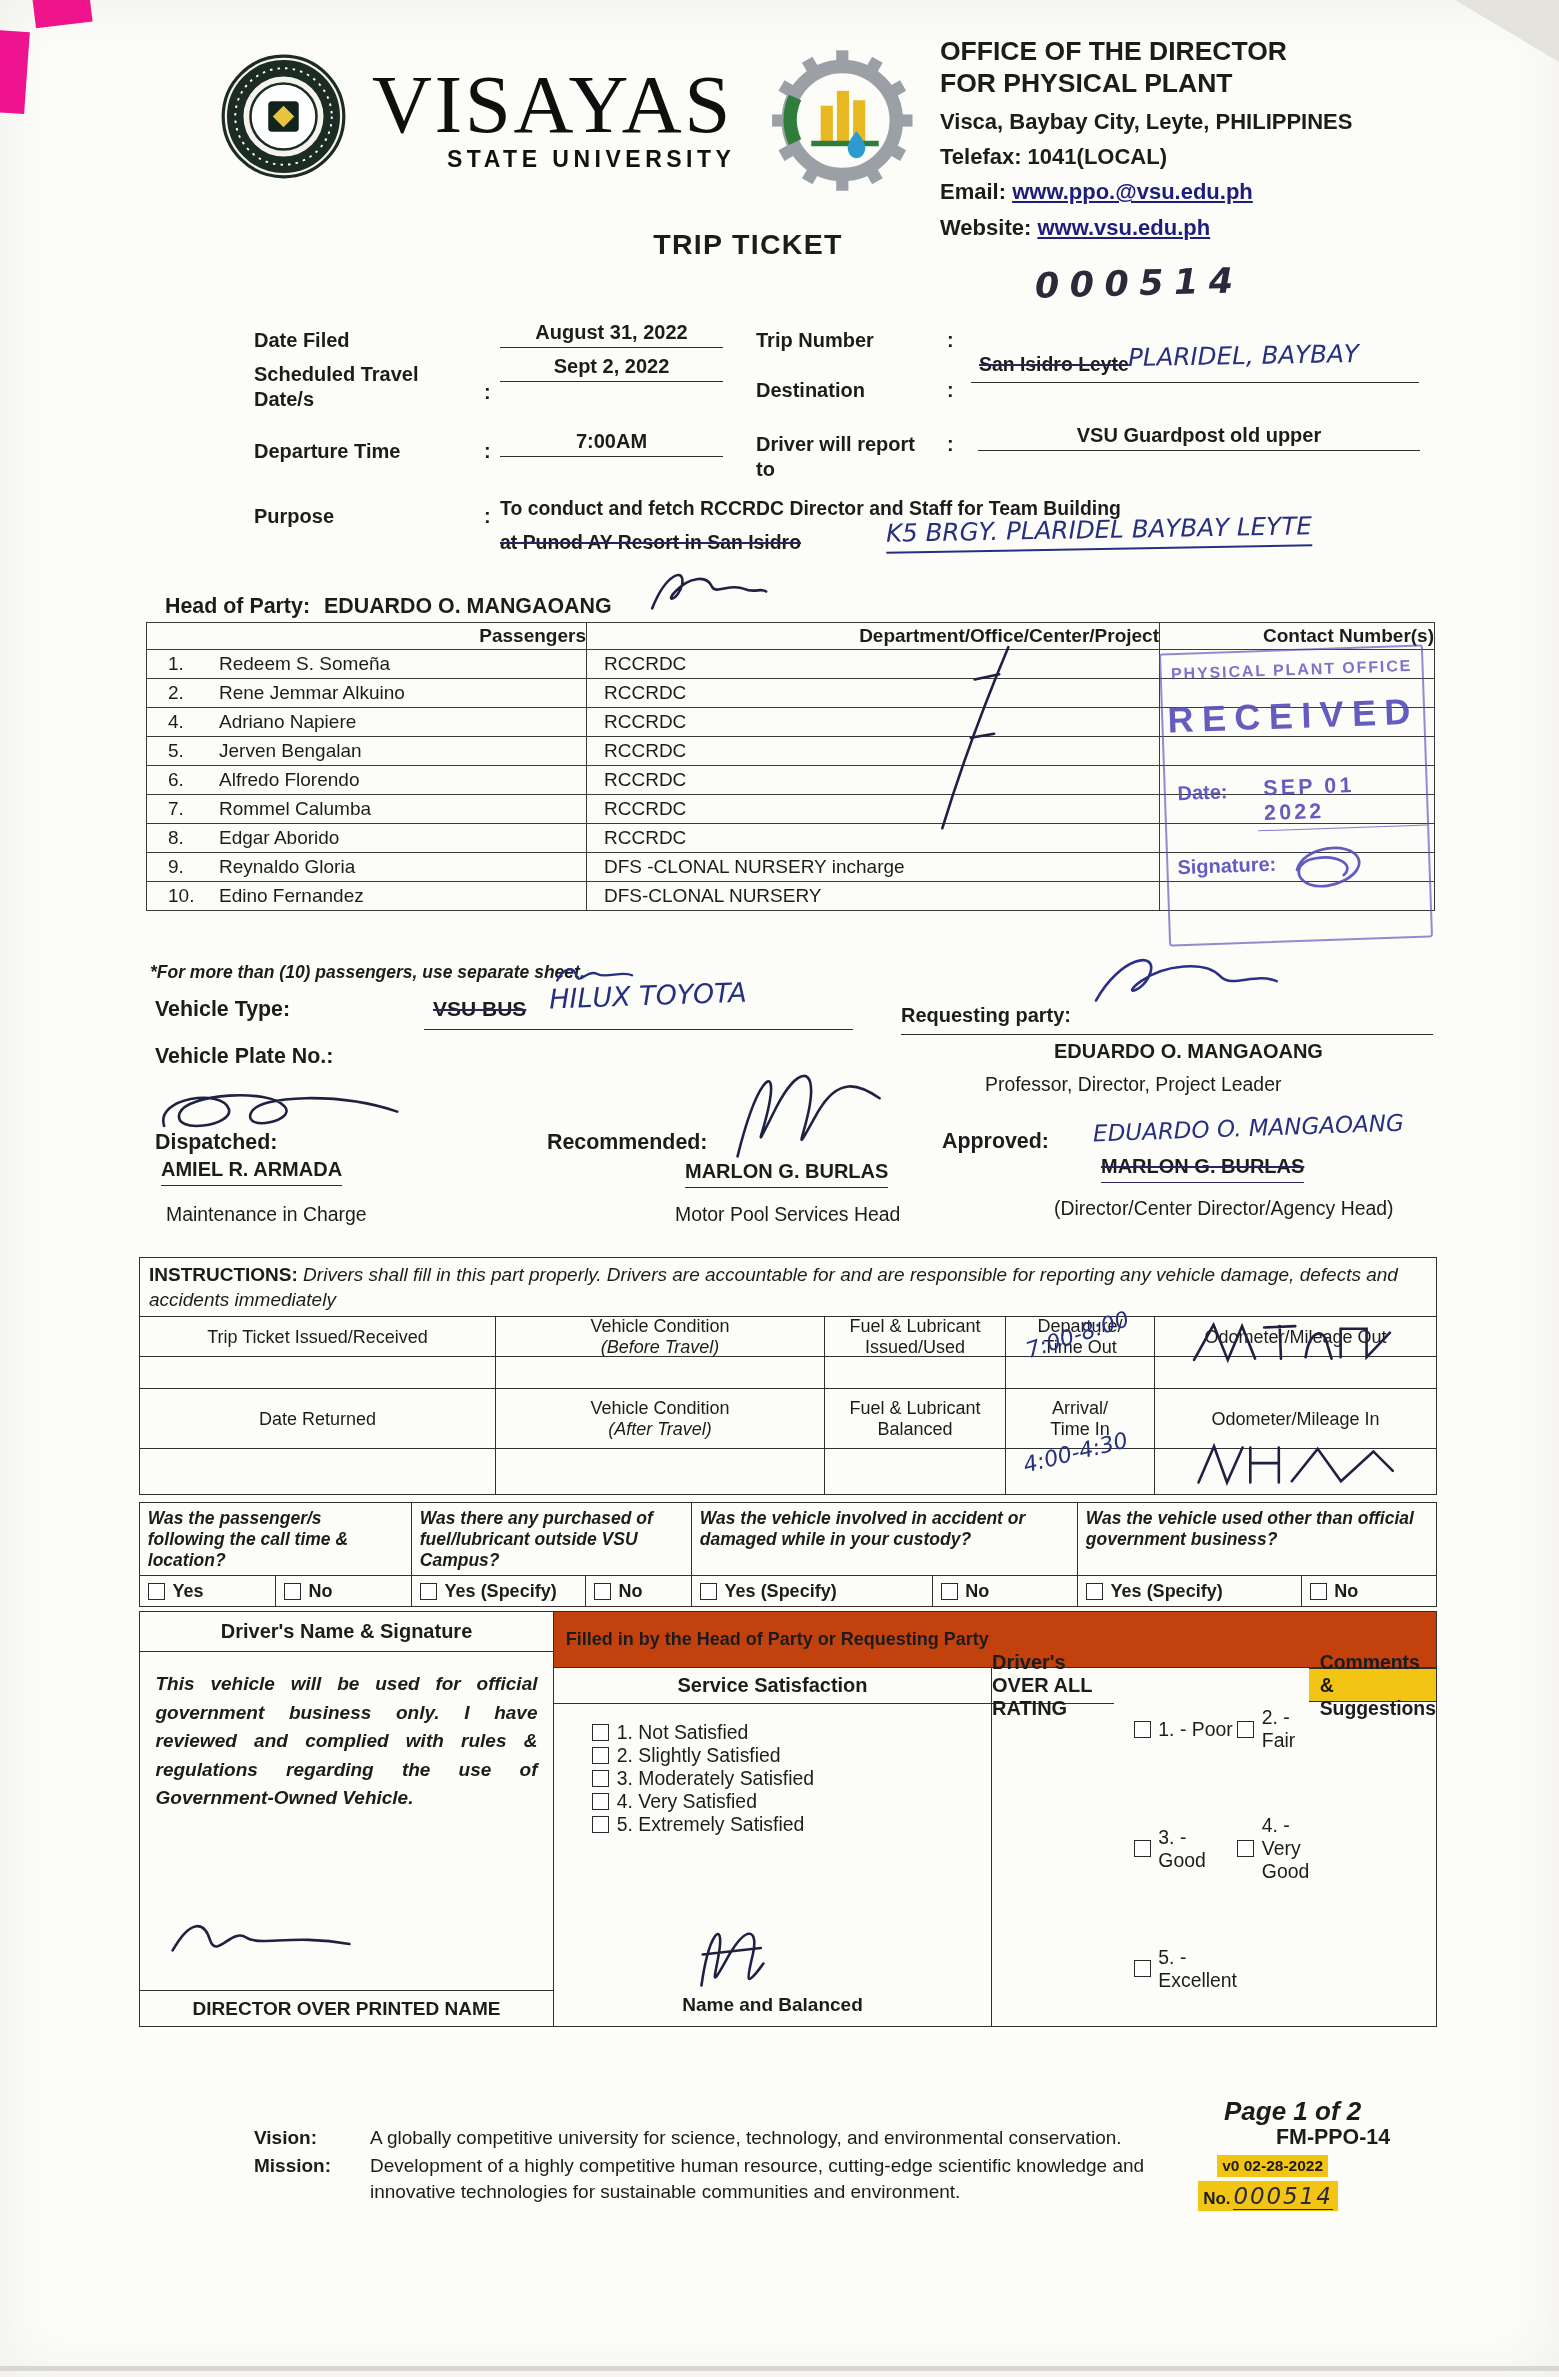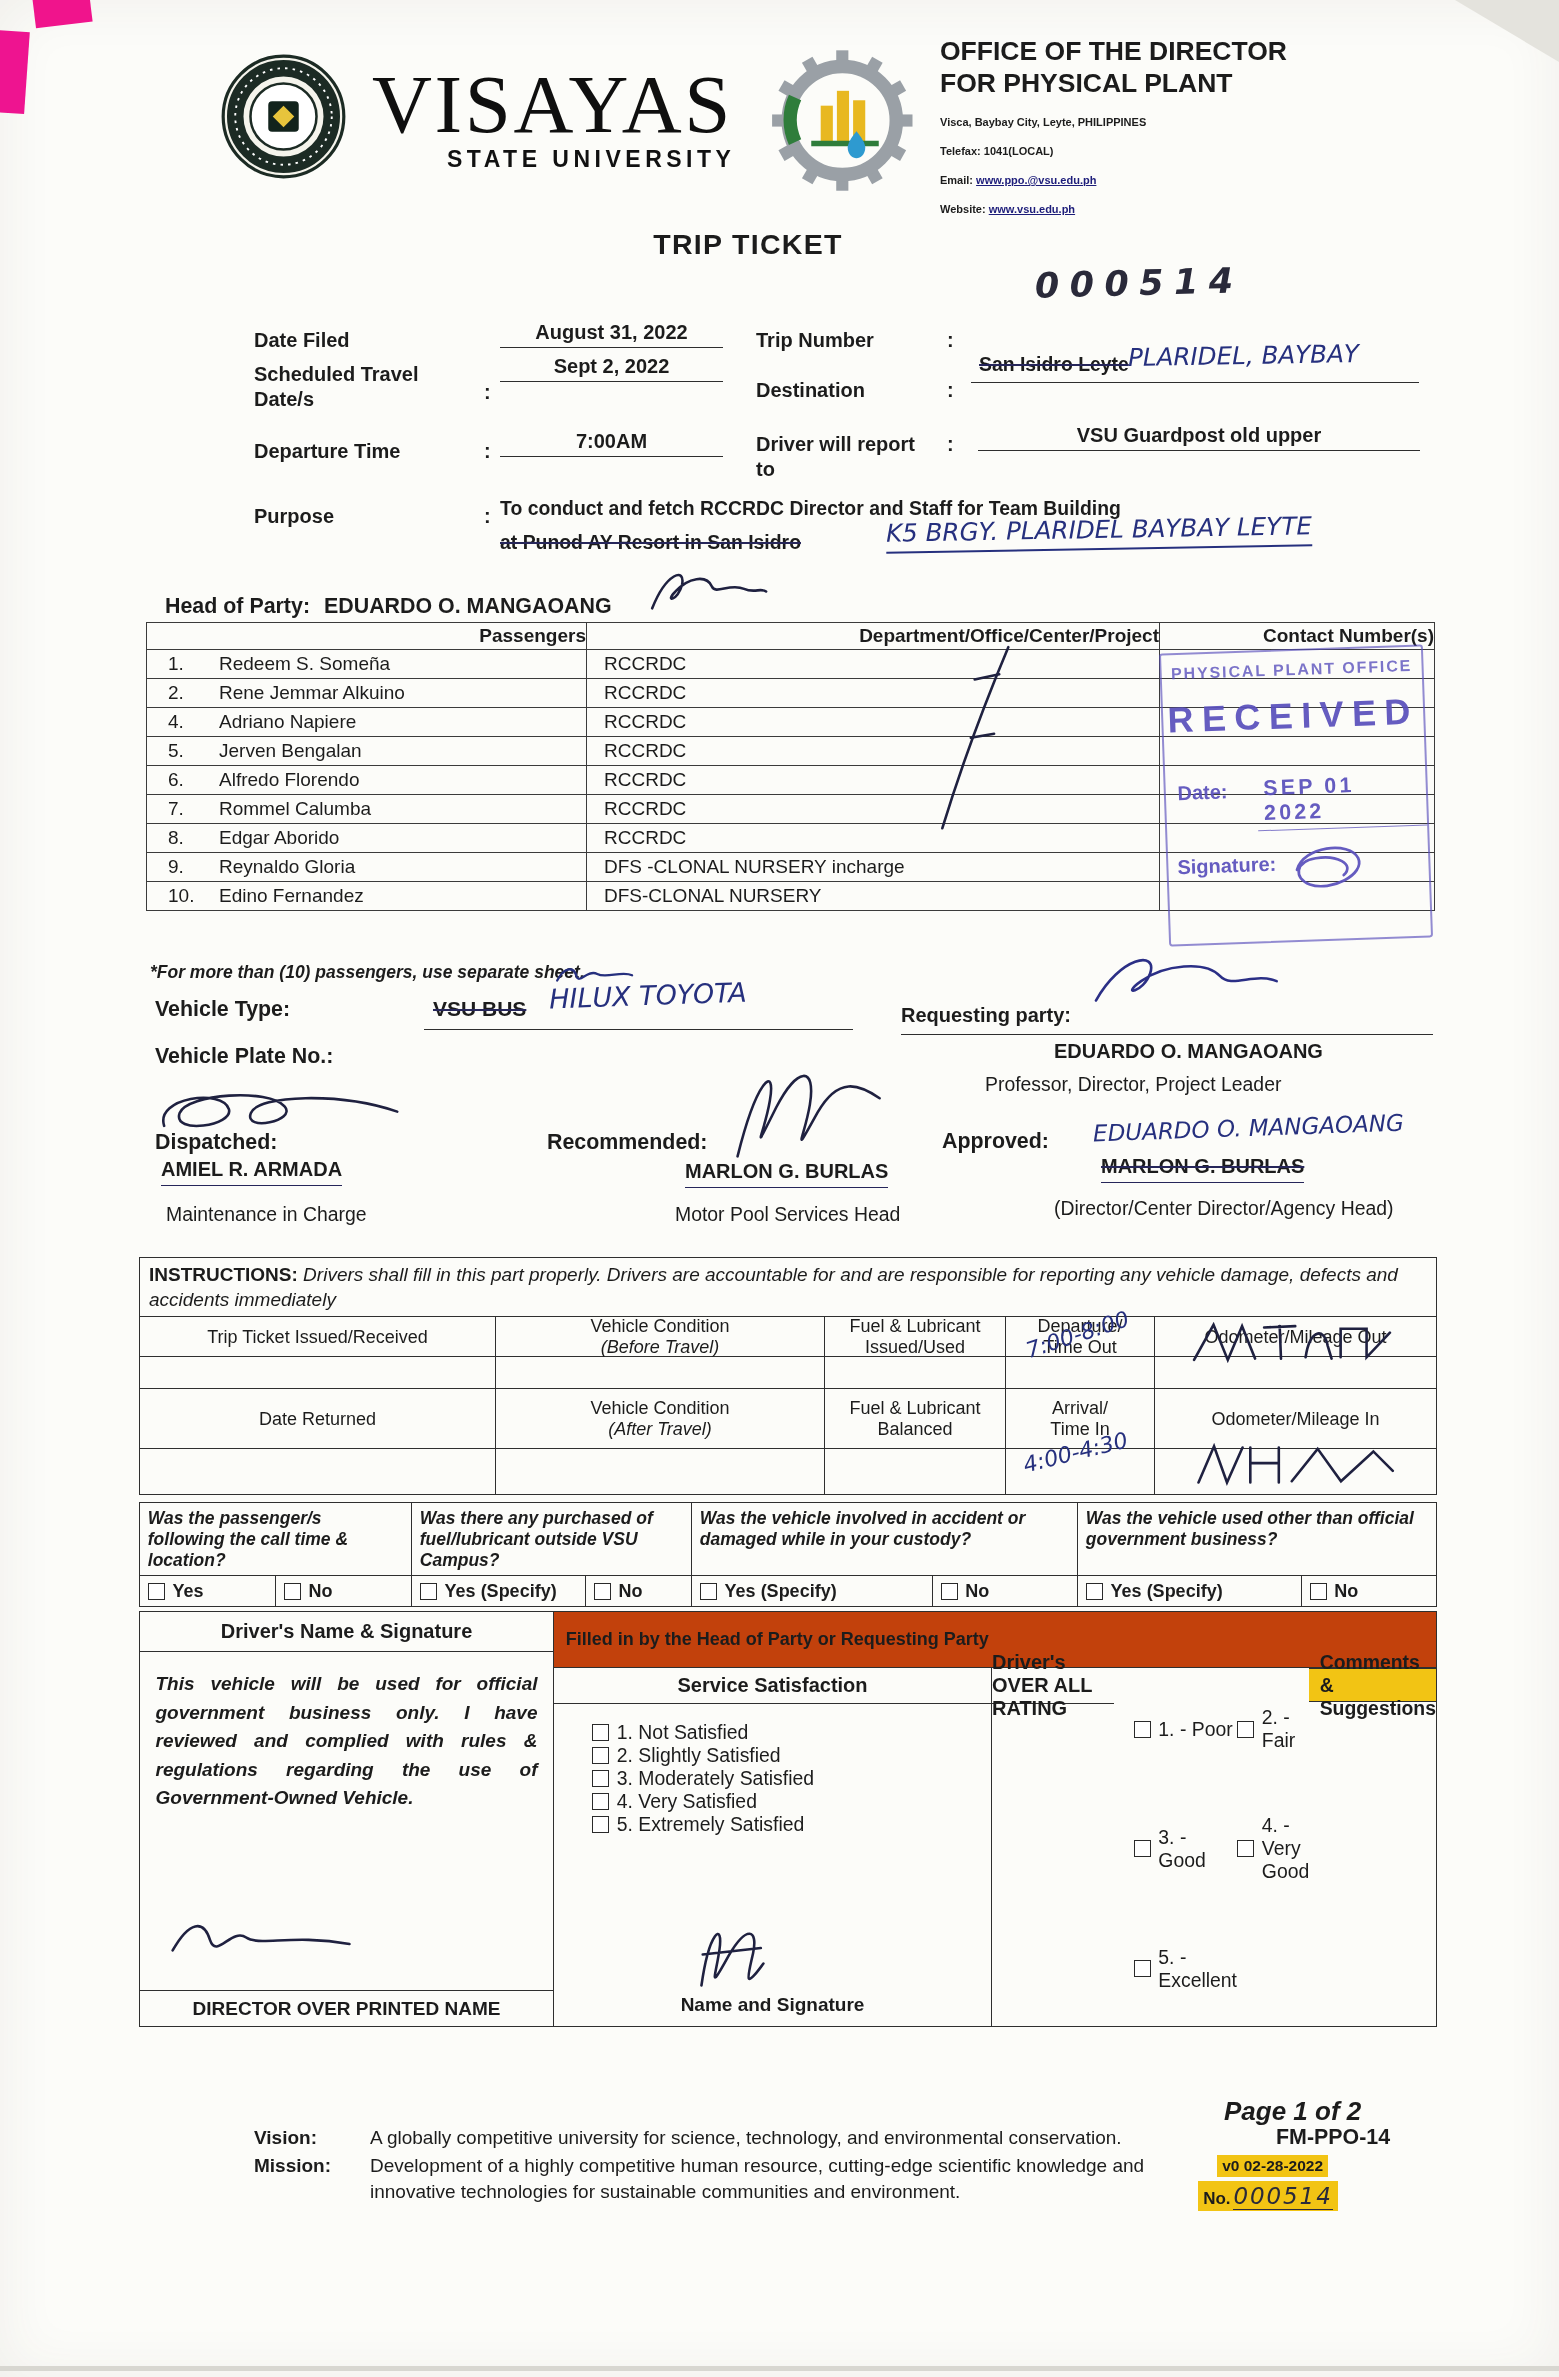--- a/index.html
+++ b/index.html
@@ -14,21 +14,21 @@
   .uline{border-bottom:1.9px solid #2e2e2e;padding-bottom:2.6px;text-align:center}
   .cb{display:inline-block;width:17px;height:17px;border:1.9px solid #2a2a2a;vertical-align:-2.6px;margin-right:7.8px;background:#fff;flex:0 0 auto}
   
   .pink-a{left:34px;top:-5.2px;width:57px;height:30px;background:#f0148c;transform:rotate(-7deg)}
   .pink-b{left:-7.8px;top:31px;width:35px;height:82px;background:#ee1490;transform:rotate(4deg)}
   .fold-tr{right:0;top:0;width:0;height:0;border-left:104px solid transparent;border-top:62px solid #e4e3dd}
   .wordmark{left:372px;top:56px;font-family:"Liberation Serif",serif;font-size:83px;letter-spacing:2.6px;color:#0f0f0f}
   .wordmark-sub{left:447px;top:146px;font-size:23px;font-weight:700;letter-spacing:4.5px;color:#111}
   .office{left:940px;top:36px;width:499px;line-height:1.2}
   .office .o1{font-size:26.5px;font-weight:800}
-  .office .sm{font-size:11px;font-weight:700;margin-top:16px}
+  .office .sm{font-size:22px;font-weight:700;margin-top:9px}
   .office .sm:first-of-type{margin-top:6.5px}
   .office .url{text-decoration:underline;color:#1d1d7a;font-weight:700}
   .title{left:0;top:228px;width:1496px;text-align:center;font-size:28.5px;font-weight:800;letter-spacing:1.3px}
   .ticketno{left:1035px;top:263px;font-size:35px;letter-spacing:10.4px;transform:rotate(-1.5deg);font-weight:600}
   
   .lbl{font-size:20px;font-weight:700}
   .val{font-size:20px;font-weight:700}
   
   .ptable{position:absolute;left:146px;top:622px;border-collapse:collapse;table-layout:fixed}
   .ptable th,.ptable td{border:1.9px solid #3b3b3b;font-size:19px}
@@ -433,21 +433,21 @@
                 <span>4.  Very Satisfied</span>
               </div>
             <div class="opt">
                 <span class="cb"></span>
                 <span>5.  Extremely Satisfied</span>
               </div>
           </div>
           <svg style="position:absolute;left:110px;bottom:23px" width="142" height="97" viewBox="0 0 220 140">
             <path d="M58,118 C70,34 92,18 86,62 C80,104 68,130 100,72 C128,24 146,30 138,68 C130,104 122,128 154,84 M60,70 L150,60" fill="none" stroke="#1f2140" stroke-width="4" stroke-linecap="round"></path>
           </svg>
-          <div class="ds-name">Name and Signature</div>
+          <div class="ds-name">Name and Balanced</div>
         </div>
         <div class="d-rating">
           <div class="ds-head">Driver's OVER ALL RATING</div>
           <div class="dr-grid">
             <div class="opt">
                 <span class="cb"></span>
                 <span>1. - Poor</span>
               </div>
             <div class="opt">
                 <span class="cb"></span>

